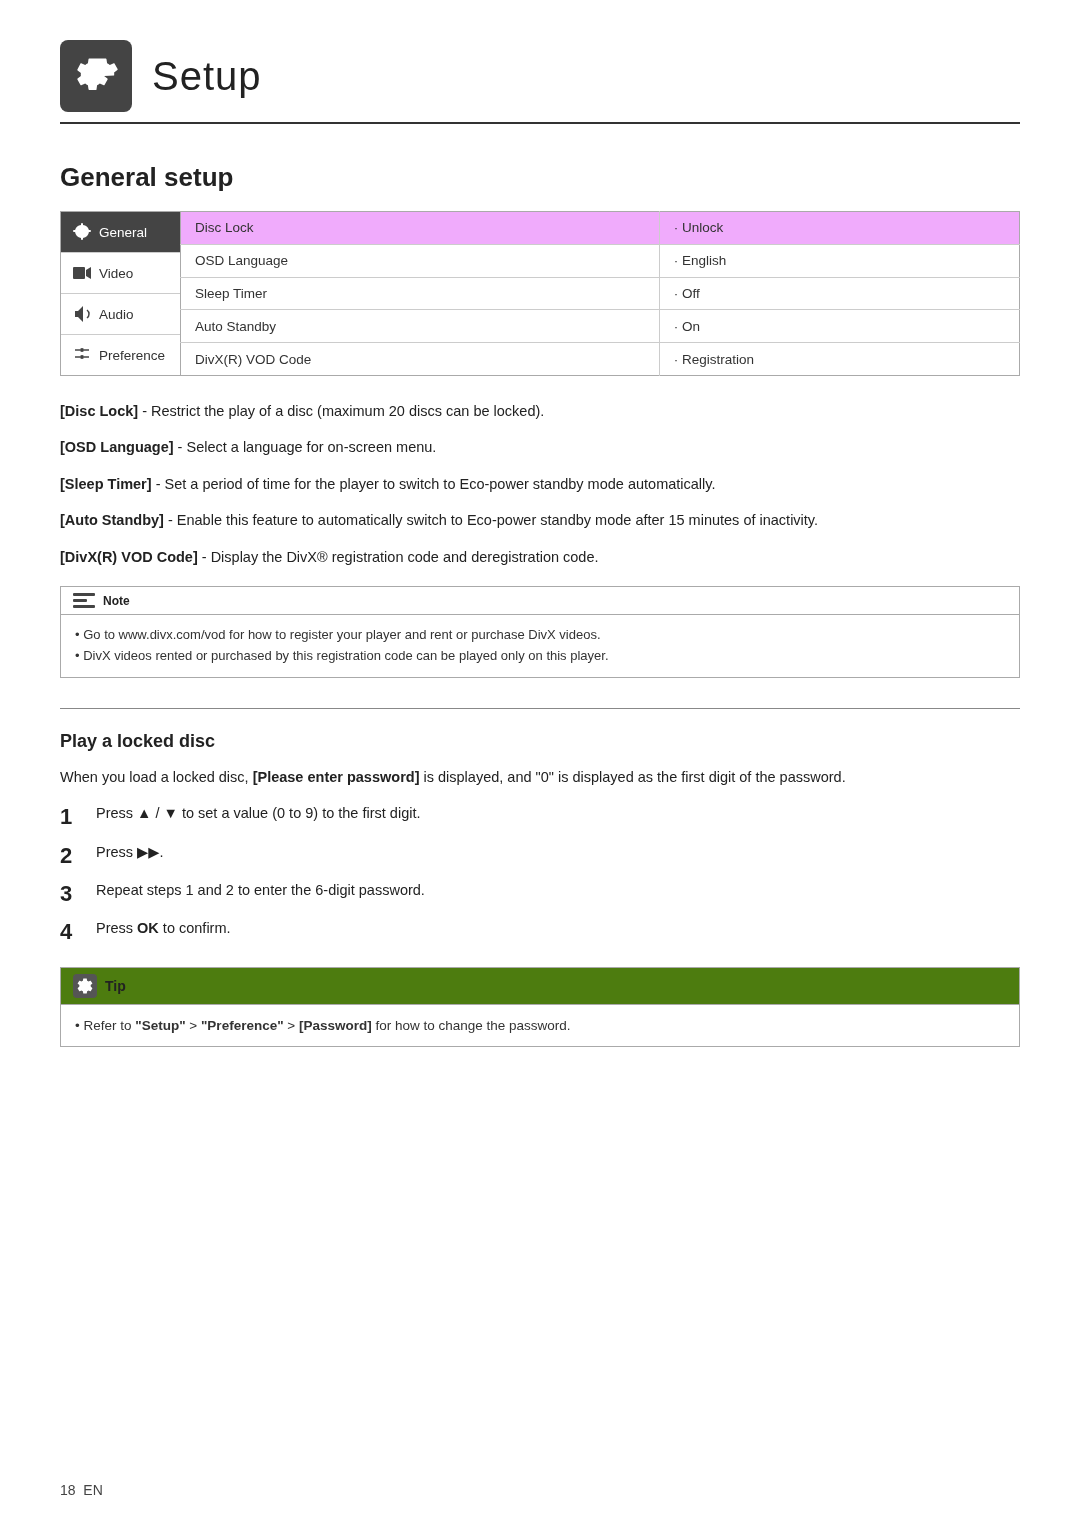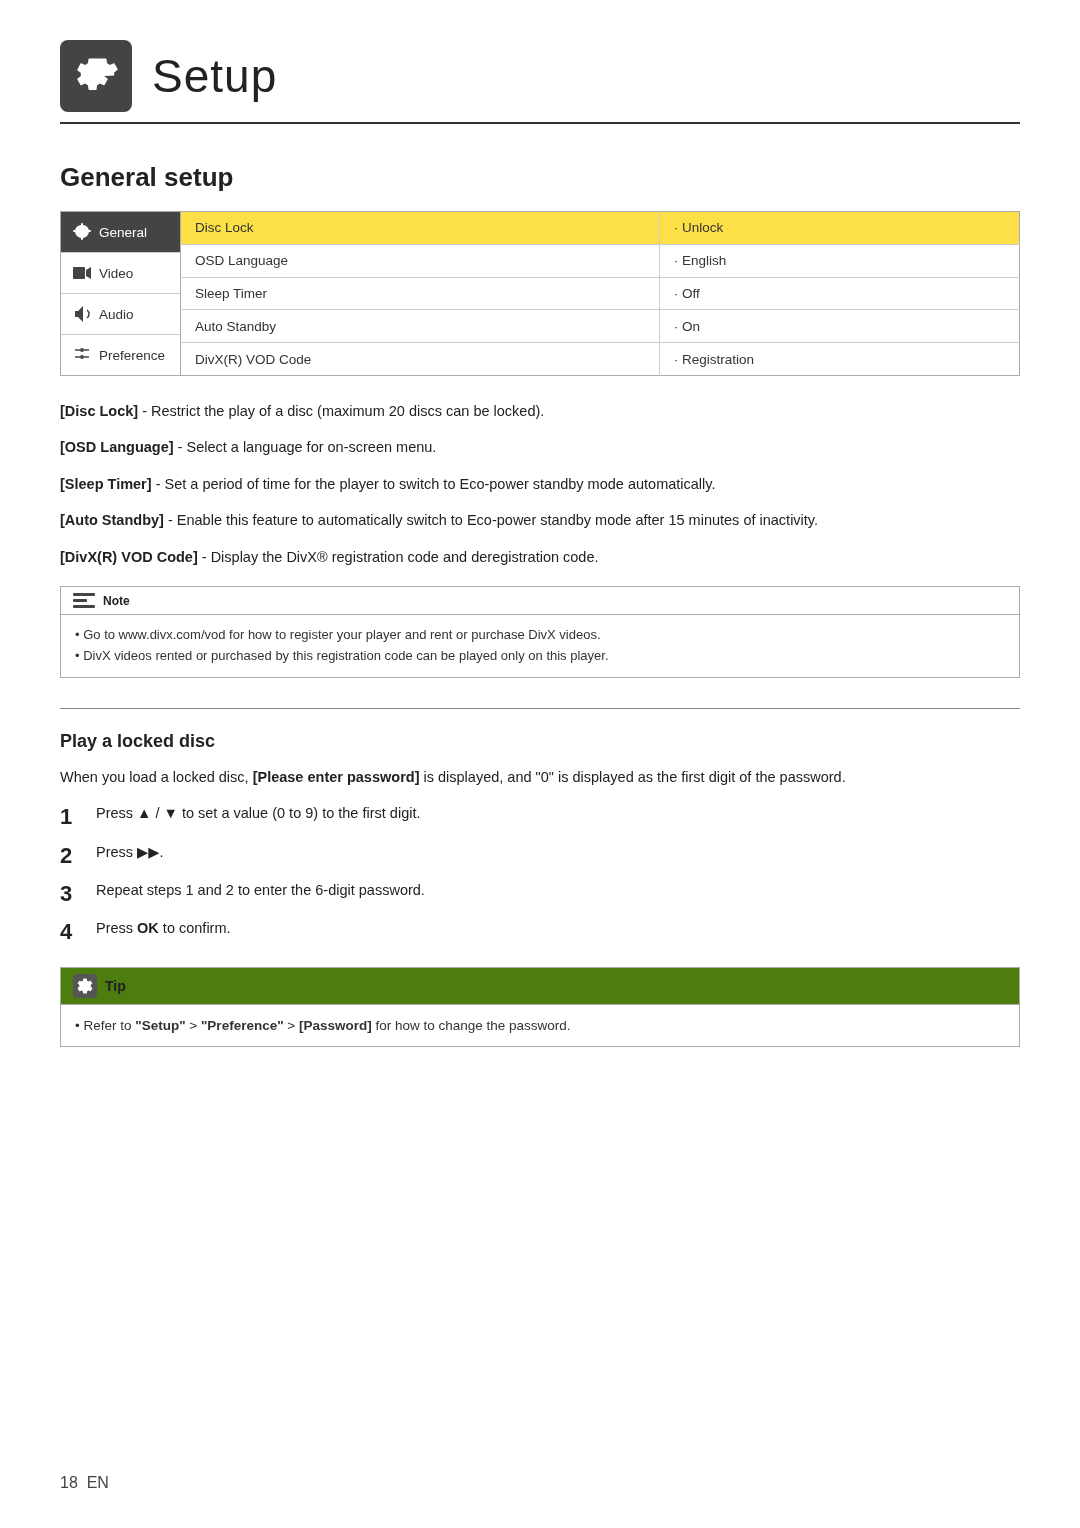--- a/index.html
+++ b/index.html
@@ -32,21 +32,21 @@
       justify-content: center;
       margin-right: 20px;
       flex-shrink: 0;
     }
     .header-icon svg {
       width: 48px;
       height: 48px;
       fill: #fff;
     }
     .header-title {
-      font-size: 46px;
+      font-size: 40px;
       font-weight: 300;
       color: #222;
       letter-spacing: 1px;
     }
 
     
     .section-title {
       font-size: 26px;
       font-weight: bold;
       color: #222;
@@ -94,21 +94,21 @@
     }
     .settings-table tr:last-child { border-bottom: none; }
     .settings-table td {
       padding: 7px 14px;
       font-size: 13.5px;
       border-right: 1px solid #ccc;
       color: #333;
     }
     .settings-table td:last-child { border-right: none; }
     .settings-table tr.highlight-row td {
-      background: #fde047;
+      background: #f0abfc;
     }
 
     
     .desc-block {
       margin-bottom: 14px;
       line-height: 1.55;
       font-size: 14.5px;
       color: #222;
     }
     .desc-block p { margin-bottom: 4px; }
@@ -240,23 +240,23 @@
       font-size: 13.5px;
       line-height: 1.6;
       color: #333;
     }
     .tip-content ul { list-style: none; }
     .tip-content ul li::before { content: "•  "; }
 
     
     .footer {
       position: absolute;
-      bottom: 36px;
+      bottom: 30px;
       left: 60px;
-      font-size: 16px;
+      font-size: 14px;
       color: #444;
     }
 
     
     .term-bold { font-weight: bold; }
     .term-bracket { font-weight: bold; }
   </style>
 </head>
 <body>
 

